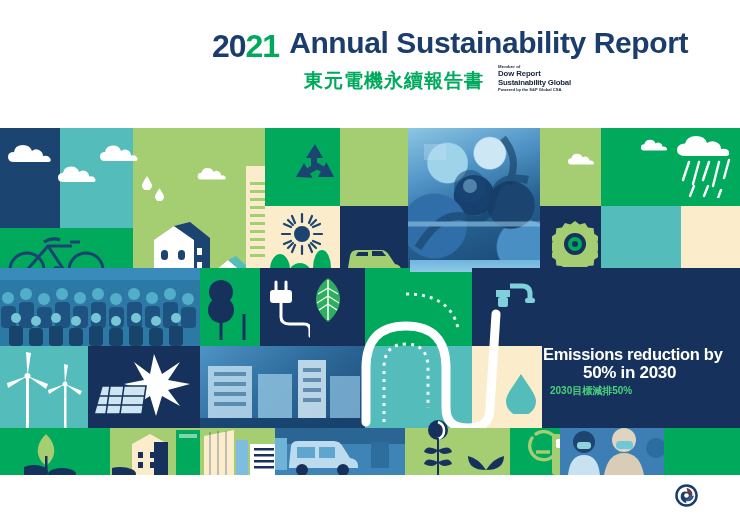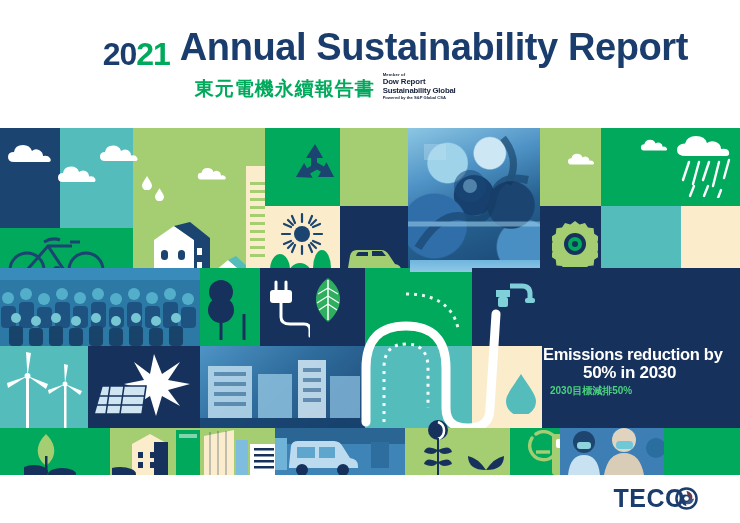--- a/index.html
+++ b/index.html
@@ -8,24 +8,24 @@
 
   .page{position:relative;width:740px;height:523px;background:#fff;}
 
   
   .header{position:absolute;left:0;top:0;width:740px;height:128px;background:#fff;}
   .title-wrap{position:absolute;right:52px;top:28px;text-align:left;}
   .title-row{display:flex;align-items:flex-end;gap:10px;}
   .year{font-size:32px;font-weight:bold;line-height:0.95;letter-spacing:-1px;}
   .year .y1{color:#1b3d6d;}
   .year .y2{color:#00a95c;}
-  .main-title{font-size:38px;font-weight:bold;color:#1b3d6d;line-height:1.0;
+  .main-title{font-size:30px;font-weight:bold;color:#1b3d6d;line-height:1.0;
               letter-spacing:-0.4px;padding-bottom:3px;}
   .sub-row{display:flex;align-items:flex-end;justify-content:flex-start;
-           gap:8px;margin-top:3px;padding-left:92px;}
+           gap:14px;margin-top:3px;padding-left:92px;}
   .cn-title{font-size:19px;font-weight:bold;color:#00a95c;letter-spacing:1px;
             font-family:"DejaVu Sans",sans-serif;}
   .djsi{color:#16213a;line-height:1.18;padding-bottom:1px;}
   .djsi .m1{font-size:4.3px;font-weight:bold;letter-spacing:.1px;}
   .djsi .m2{font-size:7.8px;font-weight:bold;letter-spacing:-.1px;}
   .djsi .m3{font-size:7.8px;font-weight:bold;letter-spacing:-.2px;}
   .djsi .m4{font-size:4.1px;font-weight:bold;letter-spacing:0;margin-top:1px;}
 
   
   .collage{position:absolute;left:0;top:128px;width:740px;height:347px;overflow:hidden;}
@@ -591,21 +591,20 @@
       <div class="em1">Emissions reduction by</div>
       <div>
         <span class="em2">50% in 2030</span><span class="em-cn">2030目標減排50%</span>
       </div>
     </div>
 
   </div>
 
   <div class="footer">
     <div class="teco">
-      <span class="teco-text">TECO</span>
       <span style="margin-left:-11px;">
         <svg width="23" height="23" viewBox="0 0 24 24">
           <circle cx="12" cy="12" r="10.5" fill="none" stroke="#1b3d6d" stroke-width="2.6"></circle>
           <path d="M12 4 q7 2 6 8 q-1 5 -6 4 q-4 -1 -3 -5 q1 -3 4 -3" fill="#6b3a4a"></path>
           <path d="M20 12 q-2 7 -8 6 q-5 -1 -4 -6 q1 -4 5 -3 q3 1 3 4" fill="#3c5a84"></path>
           <path d="M12 20 q-7 -2 -6 -8 q1 -5 6 -4 q4 1 3 5 q-1 3 -4 3" fill="#1b3d6d"></path>
           <circle cx="12" cy="12" r="2.4" fill="#fff"></circle>
         </svg>
       </span>
     </div>

